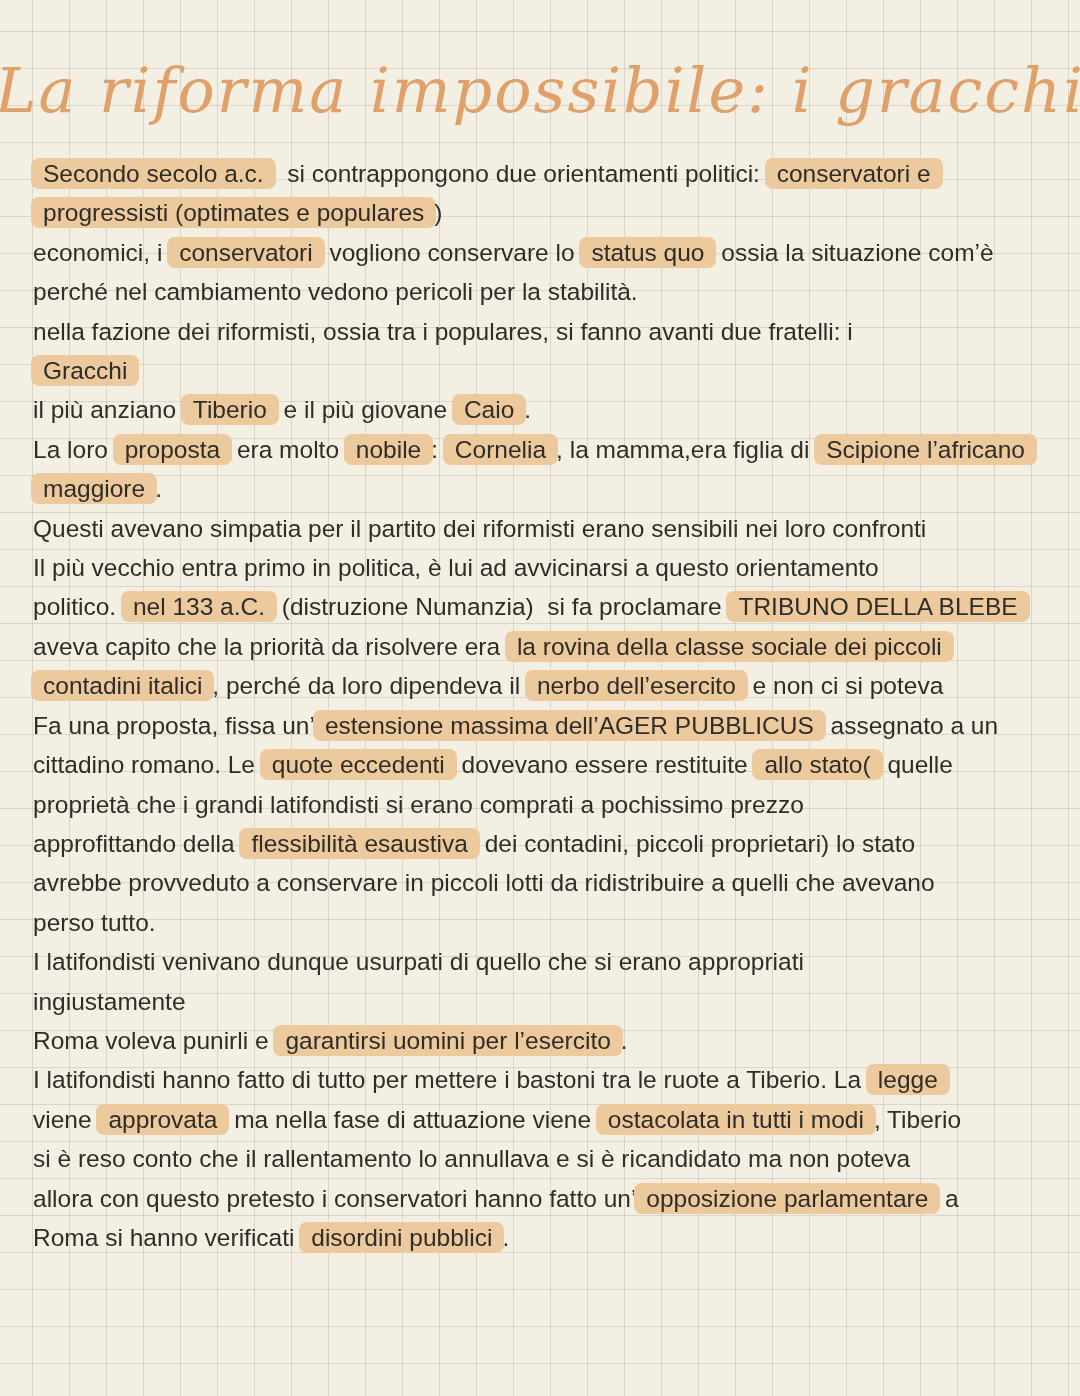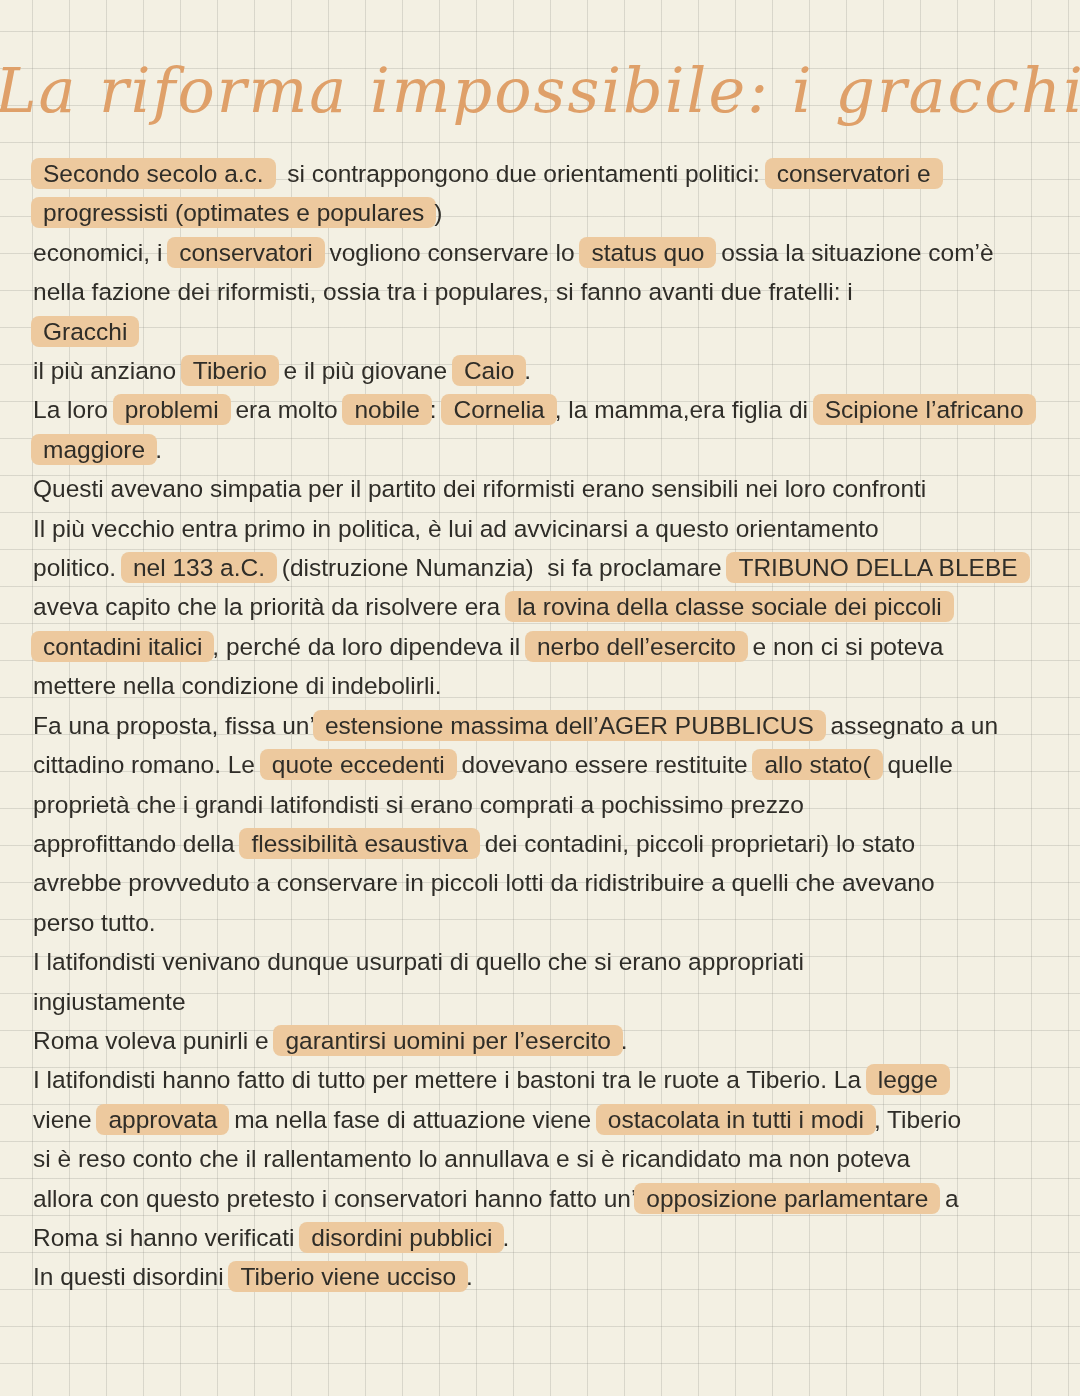--- a/index.html
+++ b/index.html
@@ -63,40 +63,39 @@
 </style>
 </head>
 <body>
 
 <div class="page">
   <h1 class="title">La riforma impossibile: i gracchi</h1>
   <div class="note-body">
       <div class="line"><span class="hl">Secondo secolo a.c.</span><span>  si contrappongono due orientamenti politici: </span><span class="hl">conservatori e</span></div>
       <div class="line"><span class="hl">progressisti (optimates e populares</span><span>)</span></div>
       <div class="line"><span>economici, i </span><span class="hl">conservatori</span><span> vogliono conservare lo </span><span class="hl">status quo</span><span> ossia la situazione com’è</span></div>
+      <div class="line"><span>perché nel cambiamento vedono pericoli per la stabilità.</span></div>
       <div class="line"><span>nella fazione dei riformisti, ossia tra i populares, si fanno avanti due fratelli: i</span></div>
       <div class="line"><span class="hl">Gracchi</span></div>
       <div class="line"><span>il più anziano </span><span class="hl">Tiberio</span><span> e il più giovane </span><span class="hl">Caio</span><span>.</span></div>
-      <div class="line"><span>La loro </span><span class="hl">problemi</span><span> era molto </span><span class="hl">nobile</span><span>: </span><span class="hl">Cornelia</span><span>, la mamma,era figlia di </span><span class="hl">Scipione l’africano</span></div>
+      <div class="line"><span>La loro </span><span class="hl">proposta</span><span> era molto </span><span class="hl">nobile</span><span>: </span><span class="hl">Cornelia</span><span>, la mamma,era figlia di </span><span class="hl">Scipione l’africano</span></div>
       <div class="line"><span class="hl">maggiore</span><span>.</span></div>
       <div class="line"><span>Questi avevano simpatia per il partito dei riformisti erano sensibili nei loro confronti</span></div>
       <div class="line"><span>Il più vecchio entra primo in politica, è lui ad avvicinarsi a questo orientamento</span></div>
       <div class="line"><span>politico. </span><span class="hl">nel 133 a.C.</span><span> (distruzione Numanzia)  si fa proclamare </span><span class="hl">TRIBUNO DELLA BLEBE</span></div>
       <div class="line"><span>aveva capito che la priorità da risolvere era </span><span class="hl">la rovina della classe sociale dei piccoli</span></div>
       <div class="line"><span class="hl">contadini italici</span><span>, perché da loro dipendeva il </span><span class="hl">nerbo dell’esercito</span><span> e non ci si poteva</span></div>
-      <div class="line"><span>mettere nella condizione di indebolirli.</span></div>
       <div class="line"><span>Fa una proposta, fissa un’</span><span class="hl">estensione massima dell’AGER PUBBLICUS</span><span> assegnato a un</span></div>
       <div class="line"><span>cittadino romano. Le </span><span class="hl">quote eccedenti</span><span> dovevano essere restituite </span><span class="hl">allo stato(</span><span> quelle</span></div>
       <div class="line"><span>proprietà che i grandi latifondisti si erano comprati a pochissimo prezzo</span></div>
       <div class="line"><span>approfittando della </span><span class="hl">flessibilità esaustiva</span><span> dei contadini, piccoli proprietari) lo stato</span></div>
       <div class="line"><span>avrebbe provveduto a conservare in piccoli lotti da ridistribuire a quelli che avevano</span></div>
       <div class="line"><span>perso tutto.</span></div>
       <div class="line"><span>I latifondisti venivano dunque usurpati di quello che si erano appropriati</span></div>
       <div class="line"><span>ingiustamente</span></div>
       <div class="line"><span>Roma voleva punirli e </span><span class="hl">garantirsi uomini per l’esercito</span><span>.</span></div>
       <div class="line"><span>I latifondisti hanno fatto di tutto per mettere i bastoni tra le ruote a Tiberio. La </span><span class="hl">legge</span></div>
       <div class="line"><span>viene </span><span class="hl">approvata</span><span> ma nella fase di attuazione viene </span><span class="hl">ostacolata in tutti i modi</span><span>, Tiberio</span></div>
       <div class="line"><span>si è reso conto che il rallentamento lo annullava e si è ricandidato ma non poteva</span></div>
       <div class="line"><span>allora con questo pretesto i conservatori hanno fatto un’</span><span class="hl">opposizione parlamentare</span><span> a</span></div>
       <div class="line"><span>Roma si hanno verificati </span><span class="hl">disordini pubblici</span><span>.</span></div>
-      <div class="line"><span>In questi disordini </span><span class="hl">Tiberio viene ucciso</span><span>.</span></div>
     </div>
 </div>
 
 </body></html>

